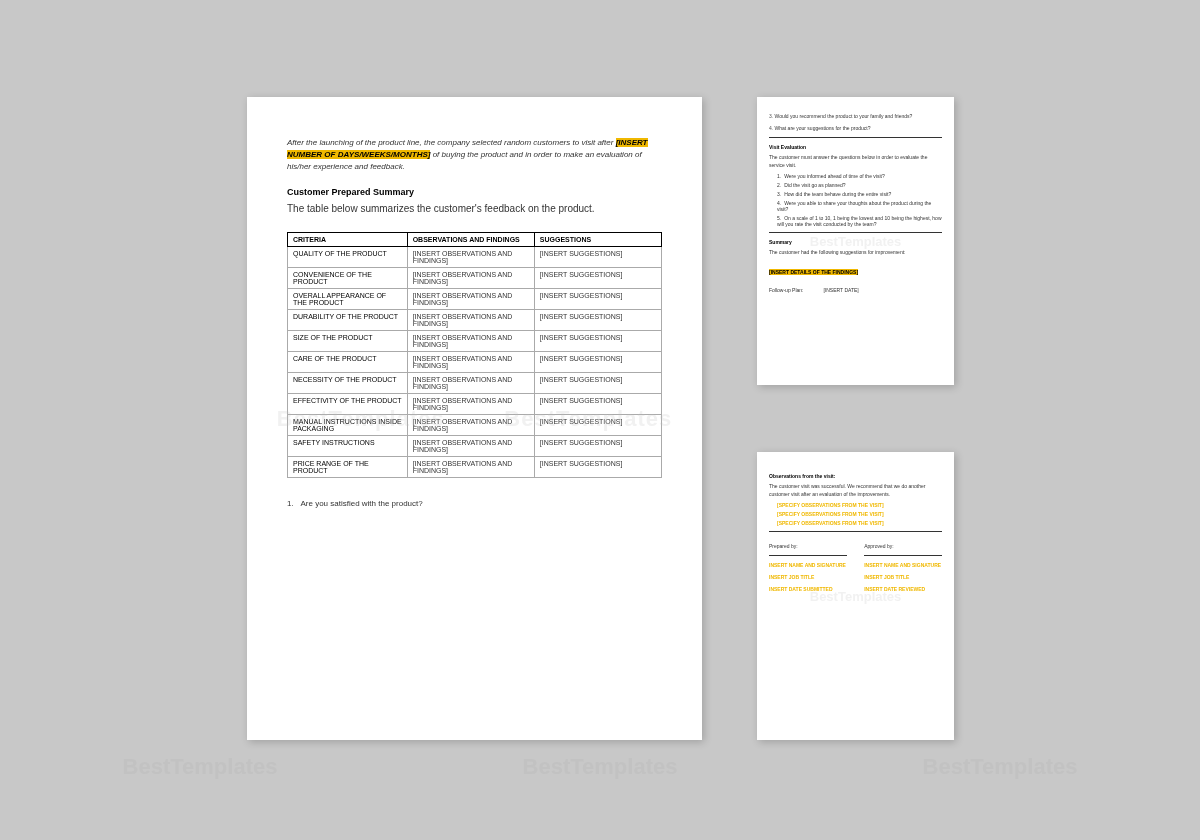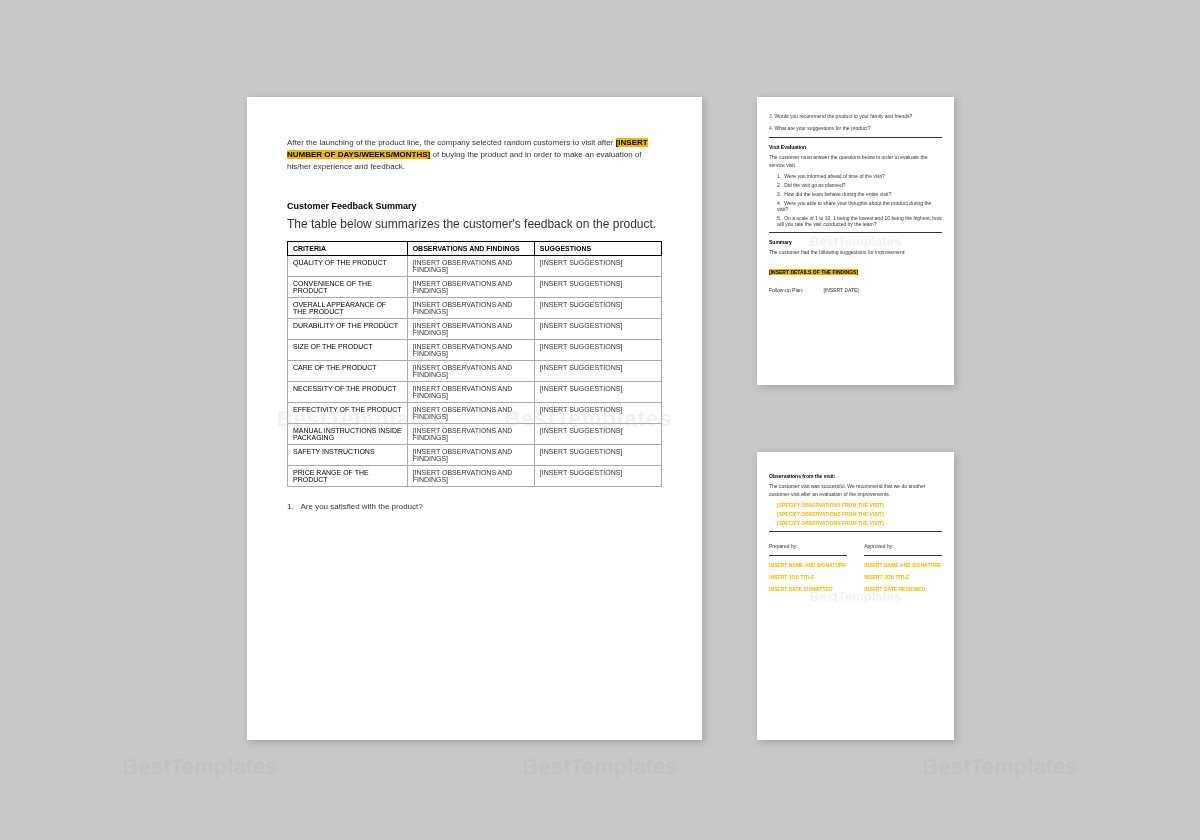--- a/index.html
+++ b/index.html
@@ -22,40 +22,41 @@
       background: #fff;
       box-shadow: 2px 2px 8px rgba(0,0,0,0.2);
       padding: 40px 40px 30px 40px;
       overflow: hidden;
     }
 
     .intro-text {
       font-size: 8px;
       color: #333;
       line-height: 1.5;
-      margin-bottom: 28px;
+      margin-bottom: 14px;
+      font-style: italic;
     }
 
     .highlight-yellow {
       background-color: #f0b800;
       color: #000;
       font-weight: bold;
     }
 
     .section-title {
       font-size: 9px;
       font-weight: bold;
       color: #000;
       margin-bottom: 6px;
     }
 
     .section-desc {
-      font-size: 12px;
-      color: #333;
-      margin-bottom: 10px;
+      font-size: 10px;
+      color: #333;
+      margin-bottom: 18px;
     }
 
     
     .feedback-table {
       width: 100%;
       border-collapse: collapse;
       font-size: 7px;
       margin-bottom: 14px;
     }
 
@@ -85,21 +86,21 @@
       width: 32%;
       font-weight: normal;
       color: #000 !important;
       text-transform: uppercase;
     }
 
     .obs-col { width: 34%; }
     .sug-col { width: 34%; }
 
     .questions-section {
-      margin-top: 14px;
+      margin-top: 20px;
     }
 
     .question-item {
       font-size: 8px;
       color: #333;
       margin-bottom: 10px;
       line-height: 1.5;
     }
 
     .question-number {
@@ -231,21 +232,21 @@
     <span class="wm-text">BestTemplates</span>
     <span class="wm-text">BestTemplates</span>
   </div>
 
   <p class="intro-text">
     <span>After the launching of the product line, the company selected random customers to visit after</span>
     <span class="highlight-yellow">[INSERT NUMBER OF DAYS/WEEKS/MONTHS]</span>
     <span> of buying the product and in order to make an evaluation of his/her experience and feedback.</span>
   </p>
 
-  <p class="section-title">Customer Feedback Summary</p>
+  <p class="section-title">Customer Prepared Summary</p>
   <p class="section-desc">The table below summarizes the customer's feedback on the product.</p>
 
   <table class="feedback-table">
     <thead>
       <tr>
         <th class="criteria-col">CRITERIA</th>
         <th class="obs-col">OBSERVATIONS AND FINDINGS</th>
         <th class="sug-col">SUGGESTIONS</th>
       </tr>
     </thead>

